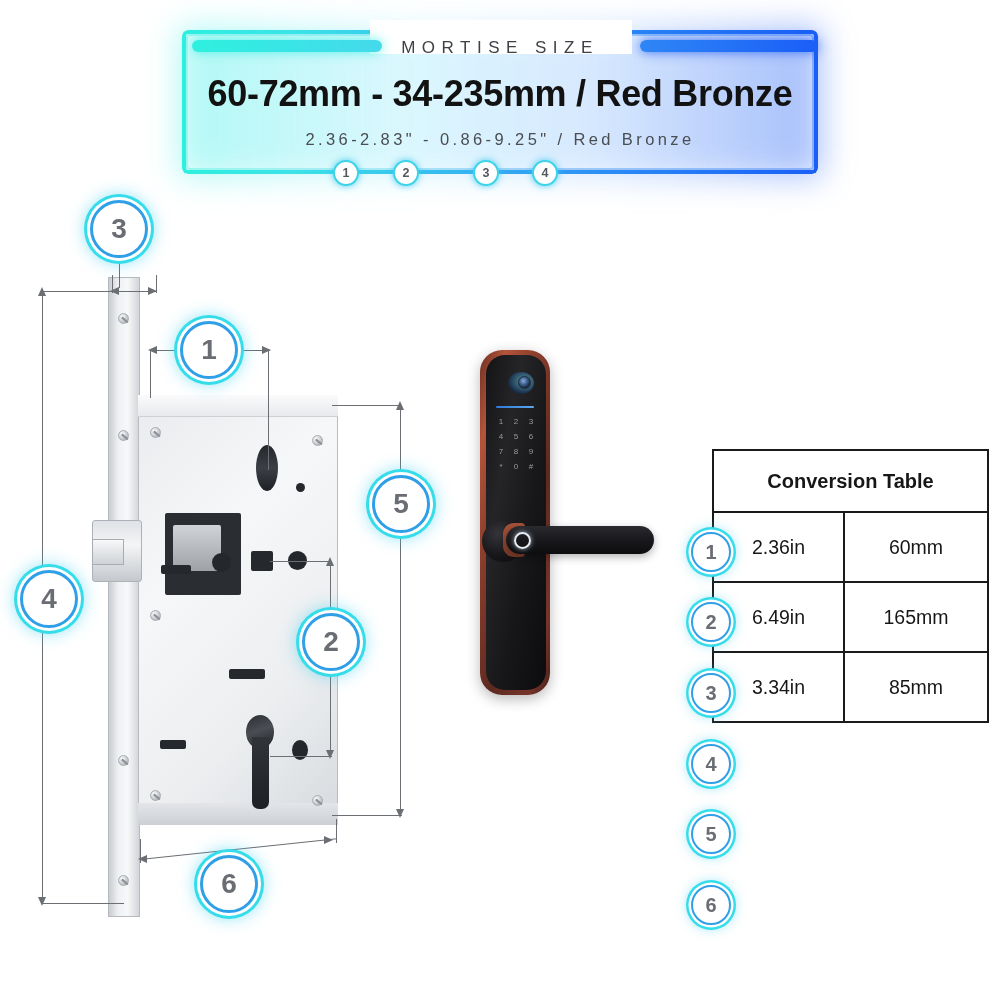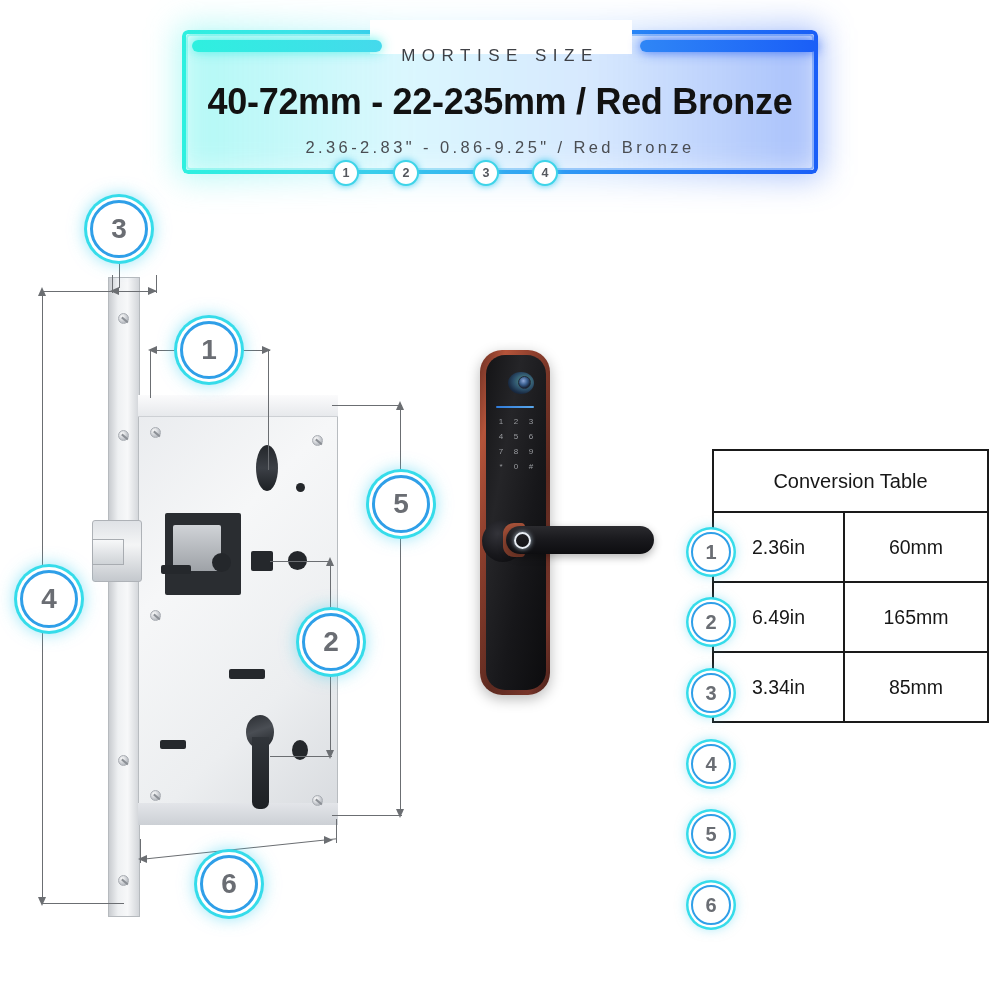--- a/index.html
+++ b/index.html
@@ -103,21 +103,21 @@
   }
 
   .header-text-stack {
     position: absolute;
     left: 0; top: 0;
     width: 660px;
     text-align: center;
   }
 
   #eyebrow-label {
-    margin-top: 28px;
+    margin-top: 20px;
     font-size: 17px;
     letter-spacing: 6.5px;
     color: #3f4146;
     font-weight: 400;
   }
 
   #header-title {
     margin-top: 15px;
     font-size: 36px;
     font-weight: bold;
@@ -456,21 +456,21 @@
   }
   #conversion-table th,
   #conversion-table td {
     border: 2.5px solid #1a1a1a;
     text-align: center;
     color: #171717;
   }
   #table-title-cell {
     height: 62px;
     font-size: 20px;
-    font-weight: normal;
+    font-weight: bold;
   }
   #conversion-table td {
     height: 70px;
     font-size: 19.5px;
   }
   .col-in { width: 132px; }
   .col-mm { width: 145px; }
 
   .table-badge {
     position: absolute;
@@ -483,21 +483,21 @@
 <div id="header-banner">
   <div class="neon-glow"></div>
   <div class="neon-frame"></div>
   <div class="neon-frame-inner"></div>
   <div class="frame-top-gap"></div>
   <div class="bar-cap bar-cap-left"></div>
   <div class="bar-cap bar-cap-right"></div>
 
   <div class="header-text-stack">
     <div id="eyebrow-label">MORTISE SIZE</div>
-    <div id="header-title">40-72mm - 22-235mm / Red Bronze</div>
+    <div id="header-title">60-72mm - 34-235mm / Red Bronze</div>
     <div id="header-subtitle">2.36-2.83" - 0.86-9.25" / Red Bronze</div>
   </div>
 
   <div class="hdr-badge" style="left:163px; top:142px;">1</div>
   <div class="hdr-badge" style="left:223px; top:142px;">2</div>
   <div class="hdr-badge" style="left:303px; top:142px;">3</div>
   <div class="hdr-badge" style="left:362px; top:142px;">4</div>
 </div>
 
 <div id="mortise-diagram">

